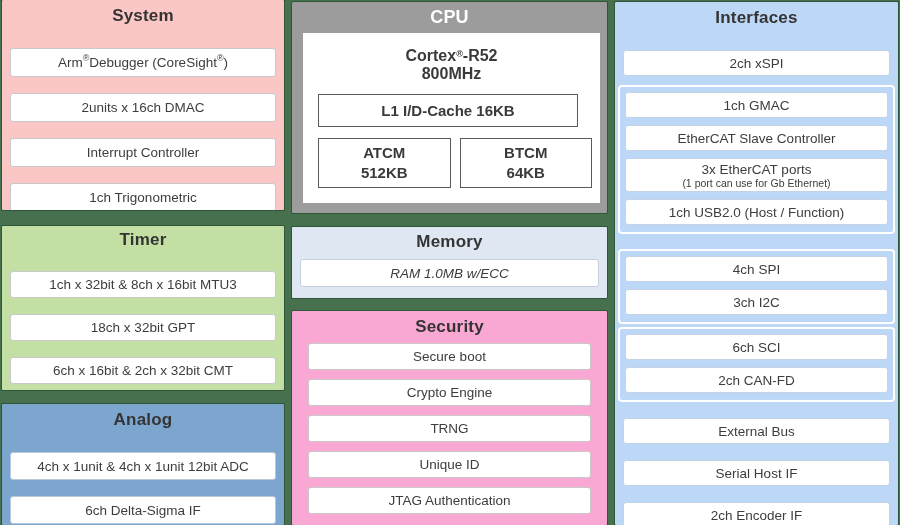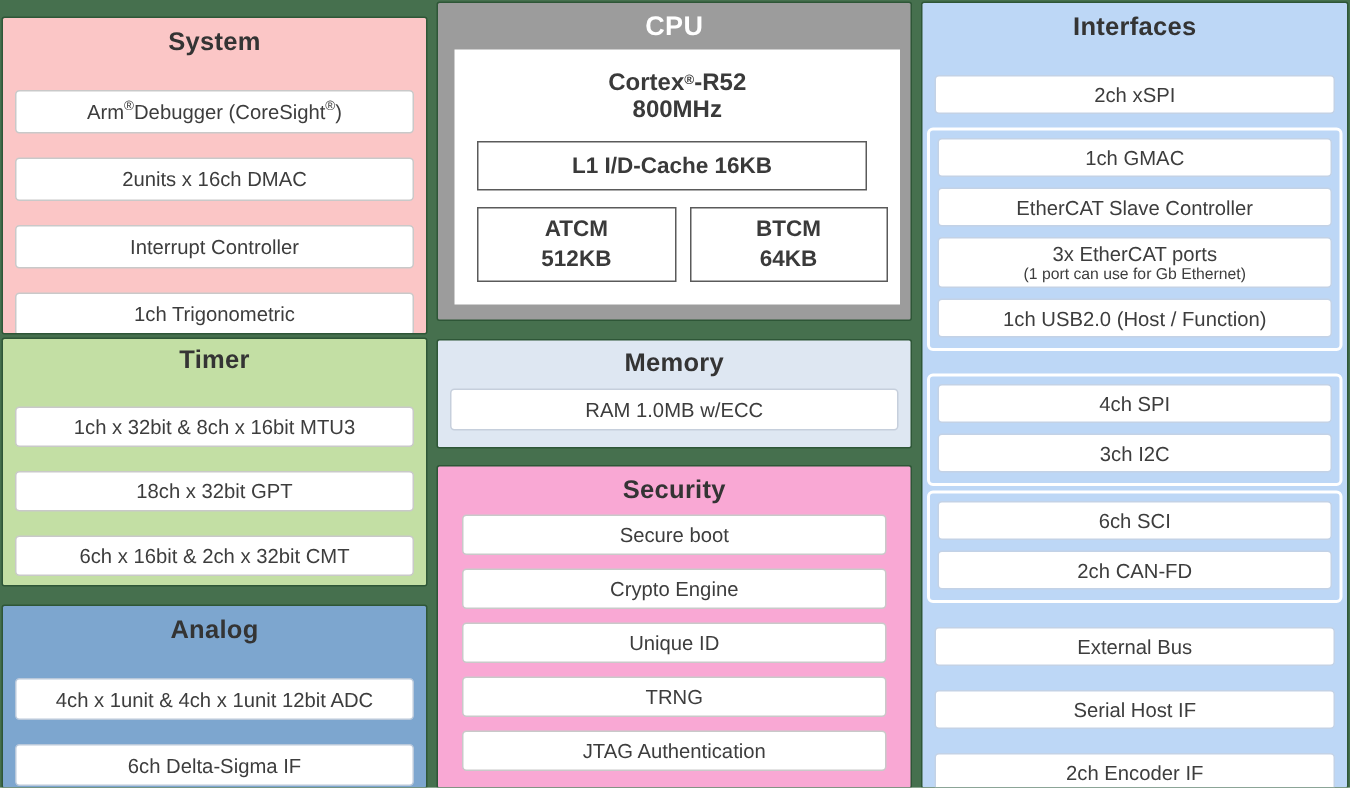--- a/index.html
+++ b/index.html
@@ -39,21 +39,21 @@
     align-items: center;
     justify-content: center;
     font-size: 13.5px;
     color: #3d3d3d;
     text-align: center;
   }
 
   .reg { font-size: 9px; position: relative; top: -0.45em; }
 
   
-  .system { left: 2px; top: 12px; width: 282px; height: 210px; background: #FBC6C6; }
+  .system { left: 2px; top: 0; width: 282px; height: 210px; background: #FBC6C6; }
   .system .item { height: 29px; }
 
   .timer { left: 2px; top: 226px; width: 282px; height: 164px; background: #C3DFA4; }
   .timer h2 { padding: 4px 0 5px; }
   .timer .item { height: 27px; margin-bottom: 6px; }
 
   .analog { left: 2px; top: 404px; width: 282px; height: 121px; background: #7DA6CF; }
   .analog .item { border-color: #b9c8da; }
 
   
@@ -72,21 +72,21 @@
   }
   .tcm-row { display: flex; gap: 9px; margin: 11px 8px 0 15px; }
   .tcm {
     flex: 1; height: 50px; border: 1px solid #5a5a5a; background: #fff;
     display: flex; flex-direction: column; align-items: center; justify-content: center;
     font-weight: bold; font-size: 15px; color: #3a3a3a; line-height: 1.35;
   }
 
   .memory { left: 292px; top: 227px; width: 315px; height: 71px; background: #DEE7F2; }
   .memory h2 { padding: 5px 0 4px; }
-  .memory .item { margin: 3px 8px 0; border-color: #c6cfdc; }
+  .memory .item { margin: 3px 8px 0; border-color: #c6cfdc; font-style: italic; }
 
   .security { left: 292px; top: 311px; width: 315px; height: 214px; background: #f9a8d4; }
   .security .item { margin: 0 16px 9px; height: 27px; }
 
   
   .interfaces { left: 615px; top: 2px; width: 283px; height: 523px; background: #BDD7F6; }
   .interfaces .item { height: 26px; border-color: #c3d2e6; }
   .interfaces .item.mb9 { margin-bottom: 9px; text-align: right; }
 
   .if-group {
@@ -159,22 +159,22 @@
 
   <section class="block memory">
     <h2>Memory</h2>
     <div class="item">RAM 1.0MB w/ECC</div>
   </section>
 
   <section class="block security">
     <h2>Security</h2>
     <div class="item">Secure boot</div>
     <div class="item">Crypto Engine</div>
+    <div class="item">TRNG</div>
     <div class="item">Unique ID</div>
-    <div class="item">TRNG</div>
     <div class="item">JTAG Authentication</div>
   </section>
 
   <section class="block interfaces">
     <h2>Interfaces</h2>
     <div class="item mb9">2ch xSPI</div>
 
     <div class="if-group g1">
       <div class="item">1ch GMAC</div>
       <div class="item">EtherCAT Slave Controller</div>

